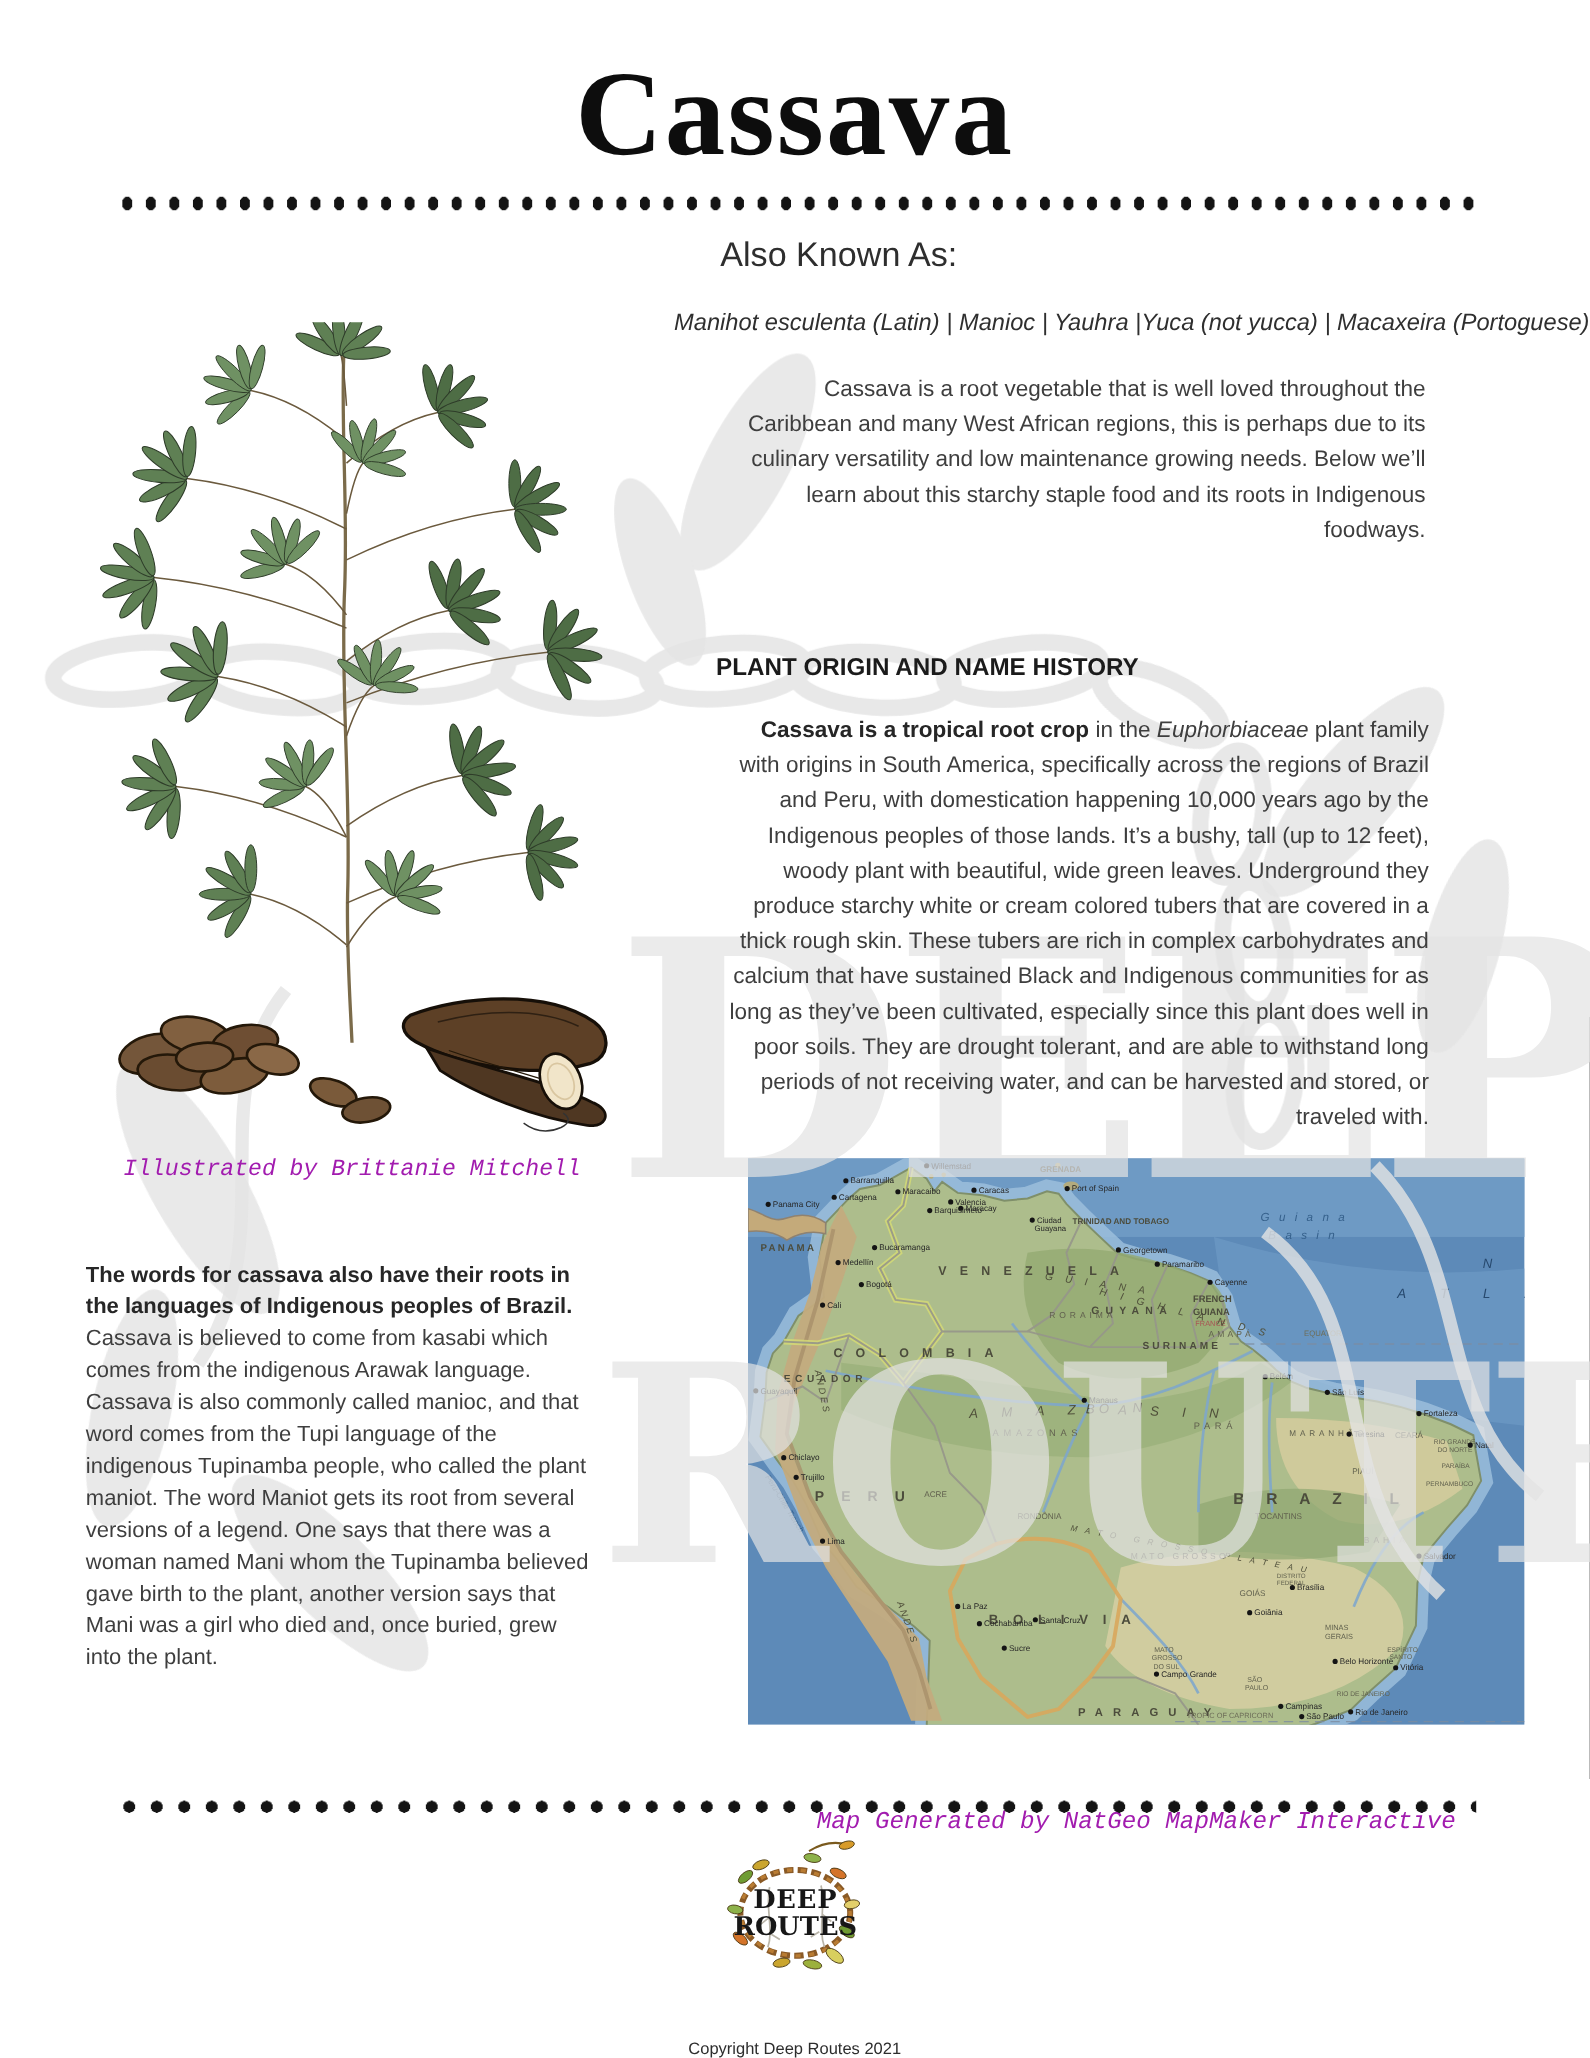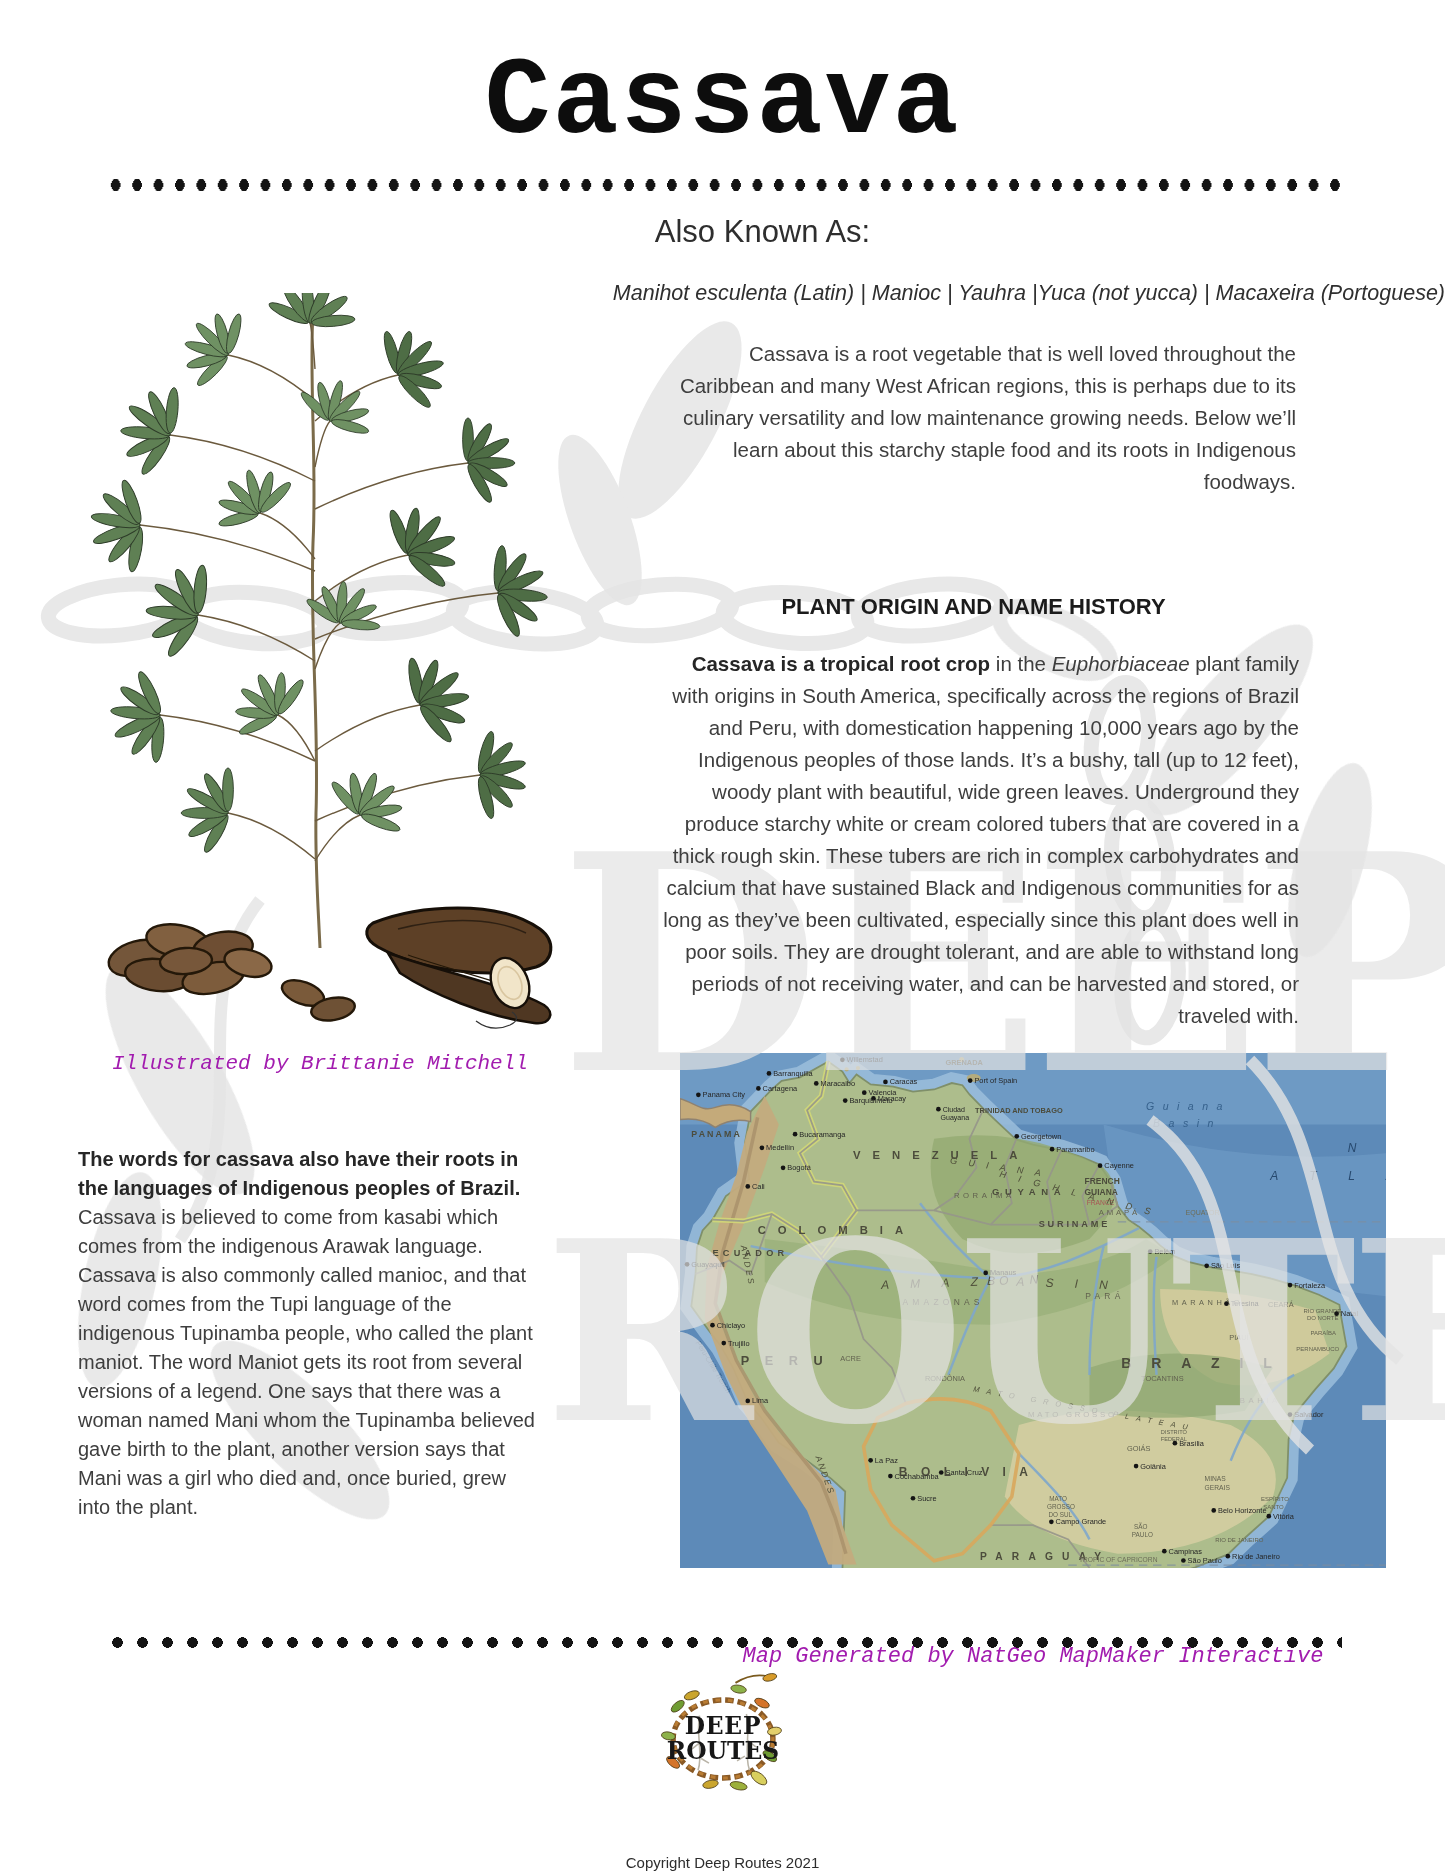--- a/index.html
+++ b/index.html
@@ -2,34 +2,34 @@
 <html><head>
 <meta charset="utf-8">
 <style>
   html,body{margin:0;padding:0;background:#888;}
   .page{position:relative;width:1445px;height:1871px;background:#ffffff;
         font-family:"Liberation Sans",sans-serif;color:#3e3e3e;overflow:hidden;margin:0 auto;}
   .abs{position:absolute;}
   .z-map{z-index:1;}
   .z-wm{z-index:2;pointer-events:none;}
   .z-top{z-index:3;}
-  .title{font-family:Liberation Mono, monospace;font-weight:bold;font-size:110px;
+  .title{font-family:Liberation Serif, serif;font-weight:bold;font-size:110px;
          color:#0d0d0d;letter-spacing:2px;width:100%;text-align:center;}
   .dotline{background-image:radial-gradient(4.7px 6.5px at 50% 50%, #141414 98%, transparent 100%);
            background-size:21.4px 14px;background-repeat:repeat-x;height:14px;}
   .dotline2{background-image:radial-gradient(5.4px 5.4px at 50% 50%, #141414 98%, transparent 100%);
             background-size:25px 13px;background-repeat:repeat-x;height:13px;}
   .aka-head{font-size:31px;color:#2e2e2e;width:100%;text-align:center;}
   .aka-line{font-size:21.5px;font-style:italic;color:#2f2f2f;width:100%;text-align:right;}
   .body-col{font-size:20.5px;line-height:32px;color:#3e3e3e;text-align:right;}
   .left-col{font-size:20px;line-height:29px;color:#3e3e3e;}
   .left-col p{margin:0;}
   .bold{font-weight:bold;color:#262626;}
   .ital{font-style:italic;}
-  .sec-head{font-weight:bold;font-size:22px;color:#1b1b1b;text-align:center;}
+  .sec-head{font-weight:bold;font-size:22px;color:#1b1b1b;}
   .caption{font-style:italic;font-size:21px;color:#a21caf;text-align:center;font-family:Liberation Mono, monospace;}
   .footer-credits{font-style:italic;font-size:22px;color:#2d2d2d;text-align:center;width:100%;}
   .footer-copy{font-size:15px;color:#2d2d2d;text-align:center;width:100%;}
   
   #map-svg text{font-family:"Liberation Sans",sans-serif;}
   .m-country{fill:#4c4c3c;font-weight:bold;}
   .m-state{fill:#62624f;}
   .m-city{fill:#262626;}
   .m-france{fill:#a85555;}
   .m-dot{fill:#141414;}

